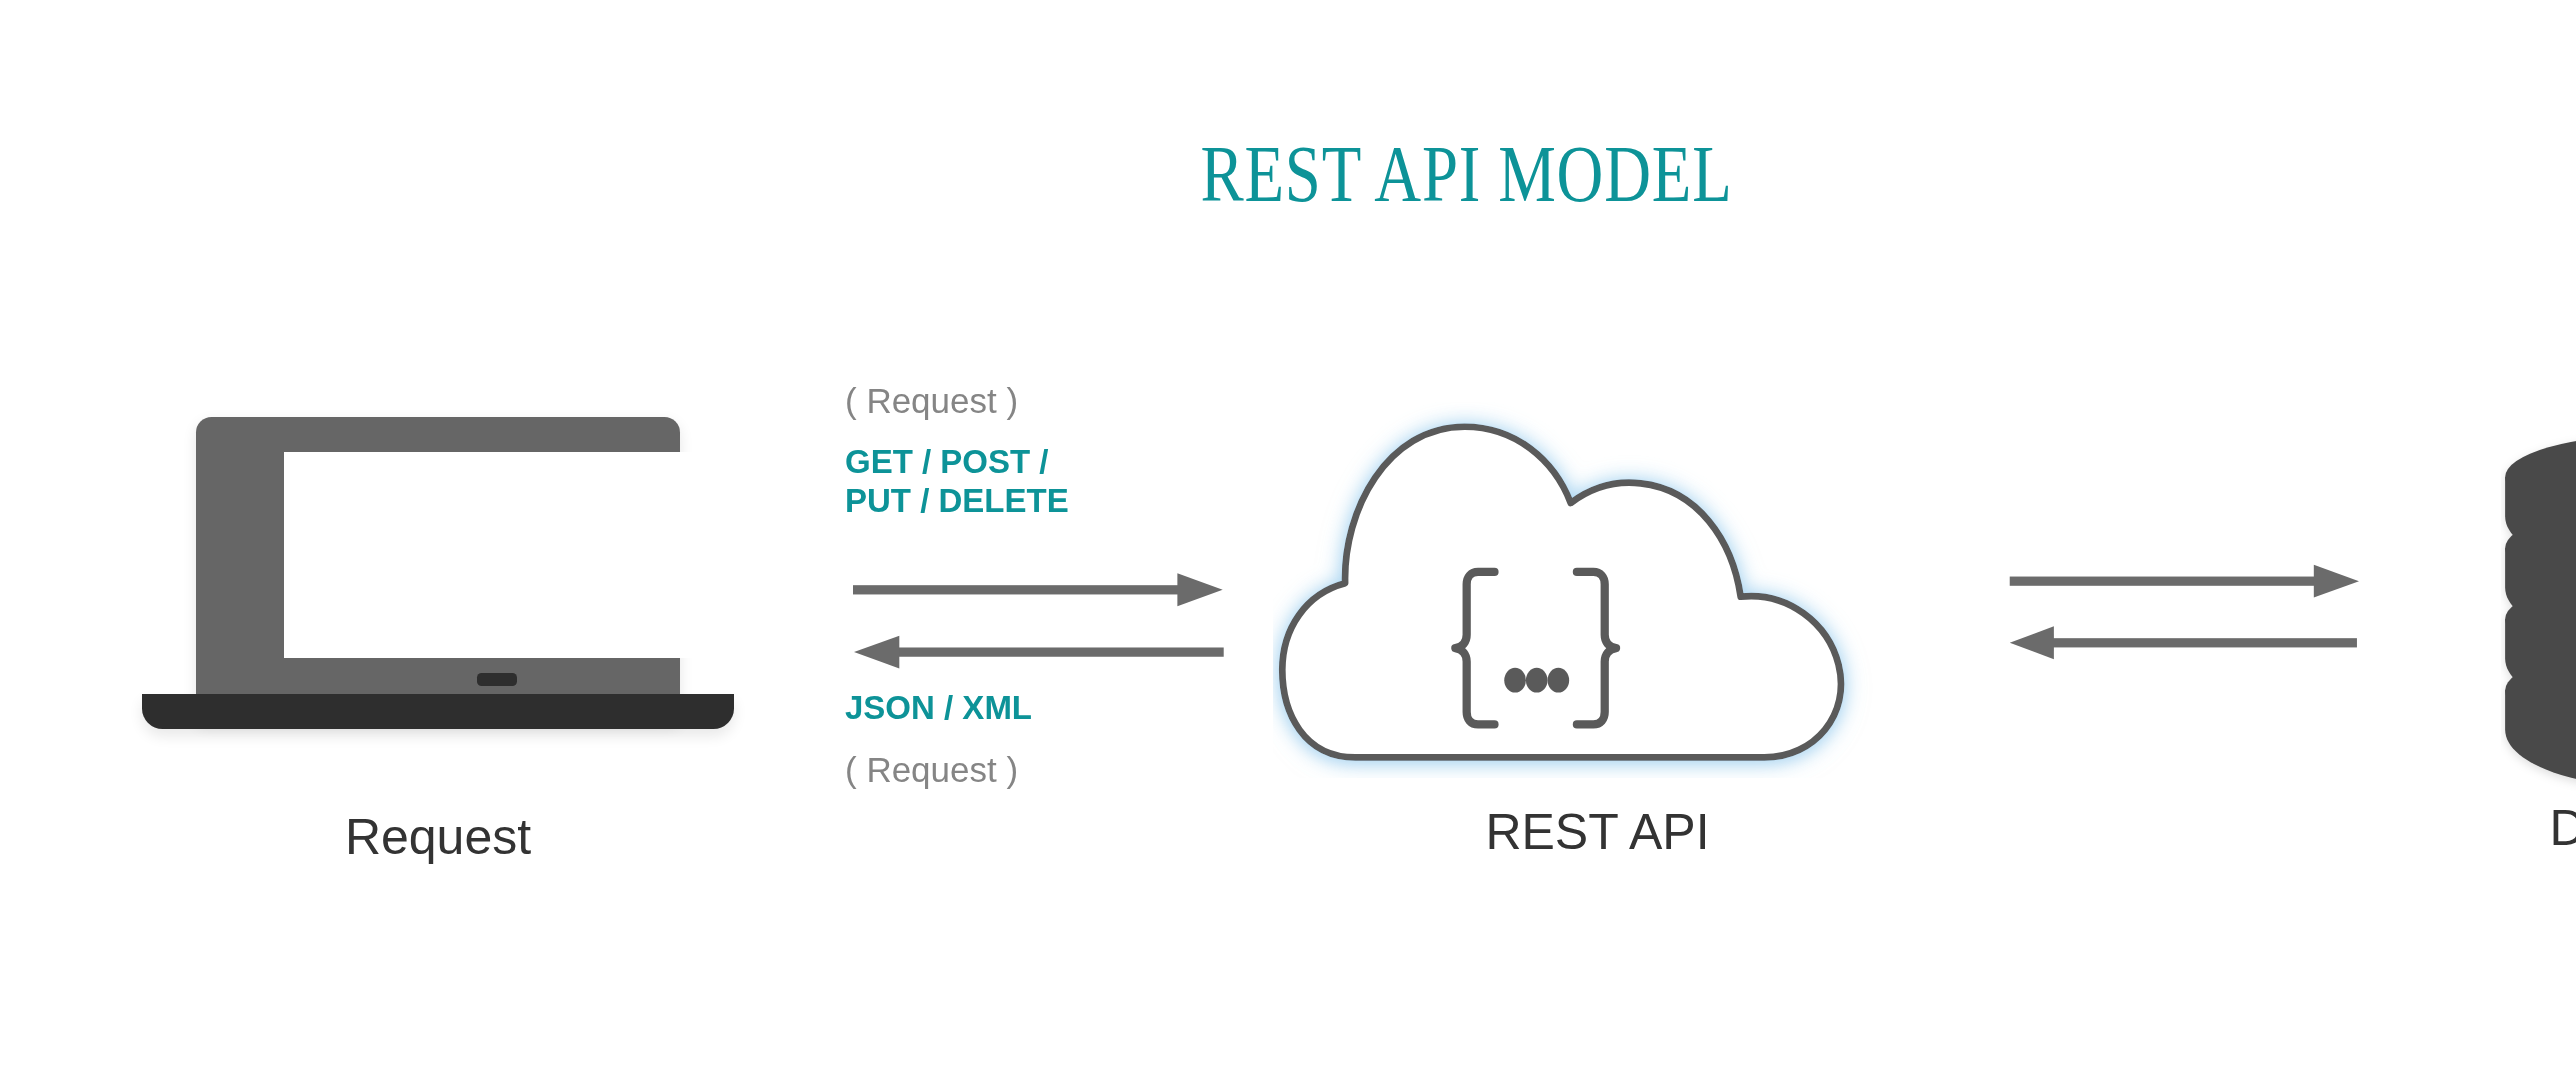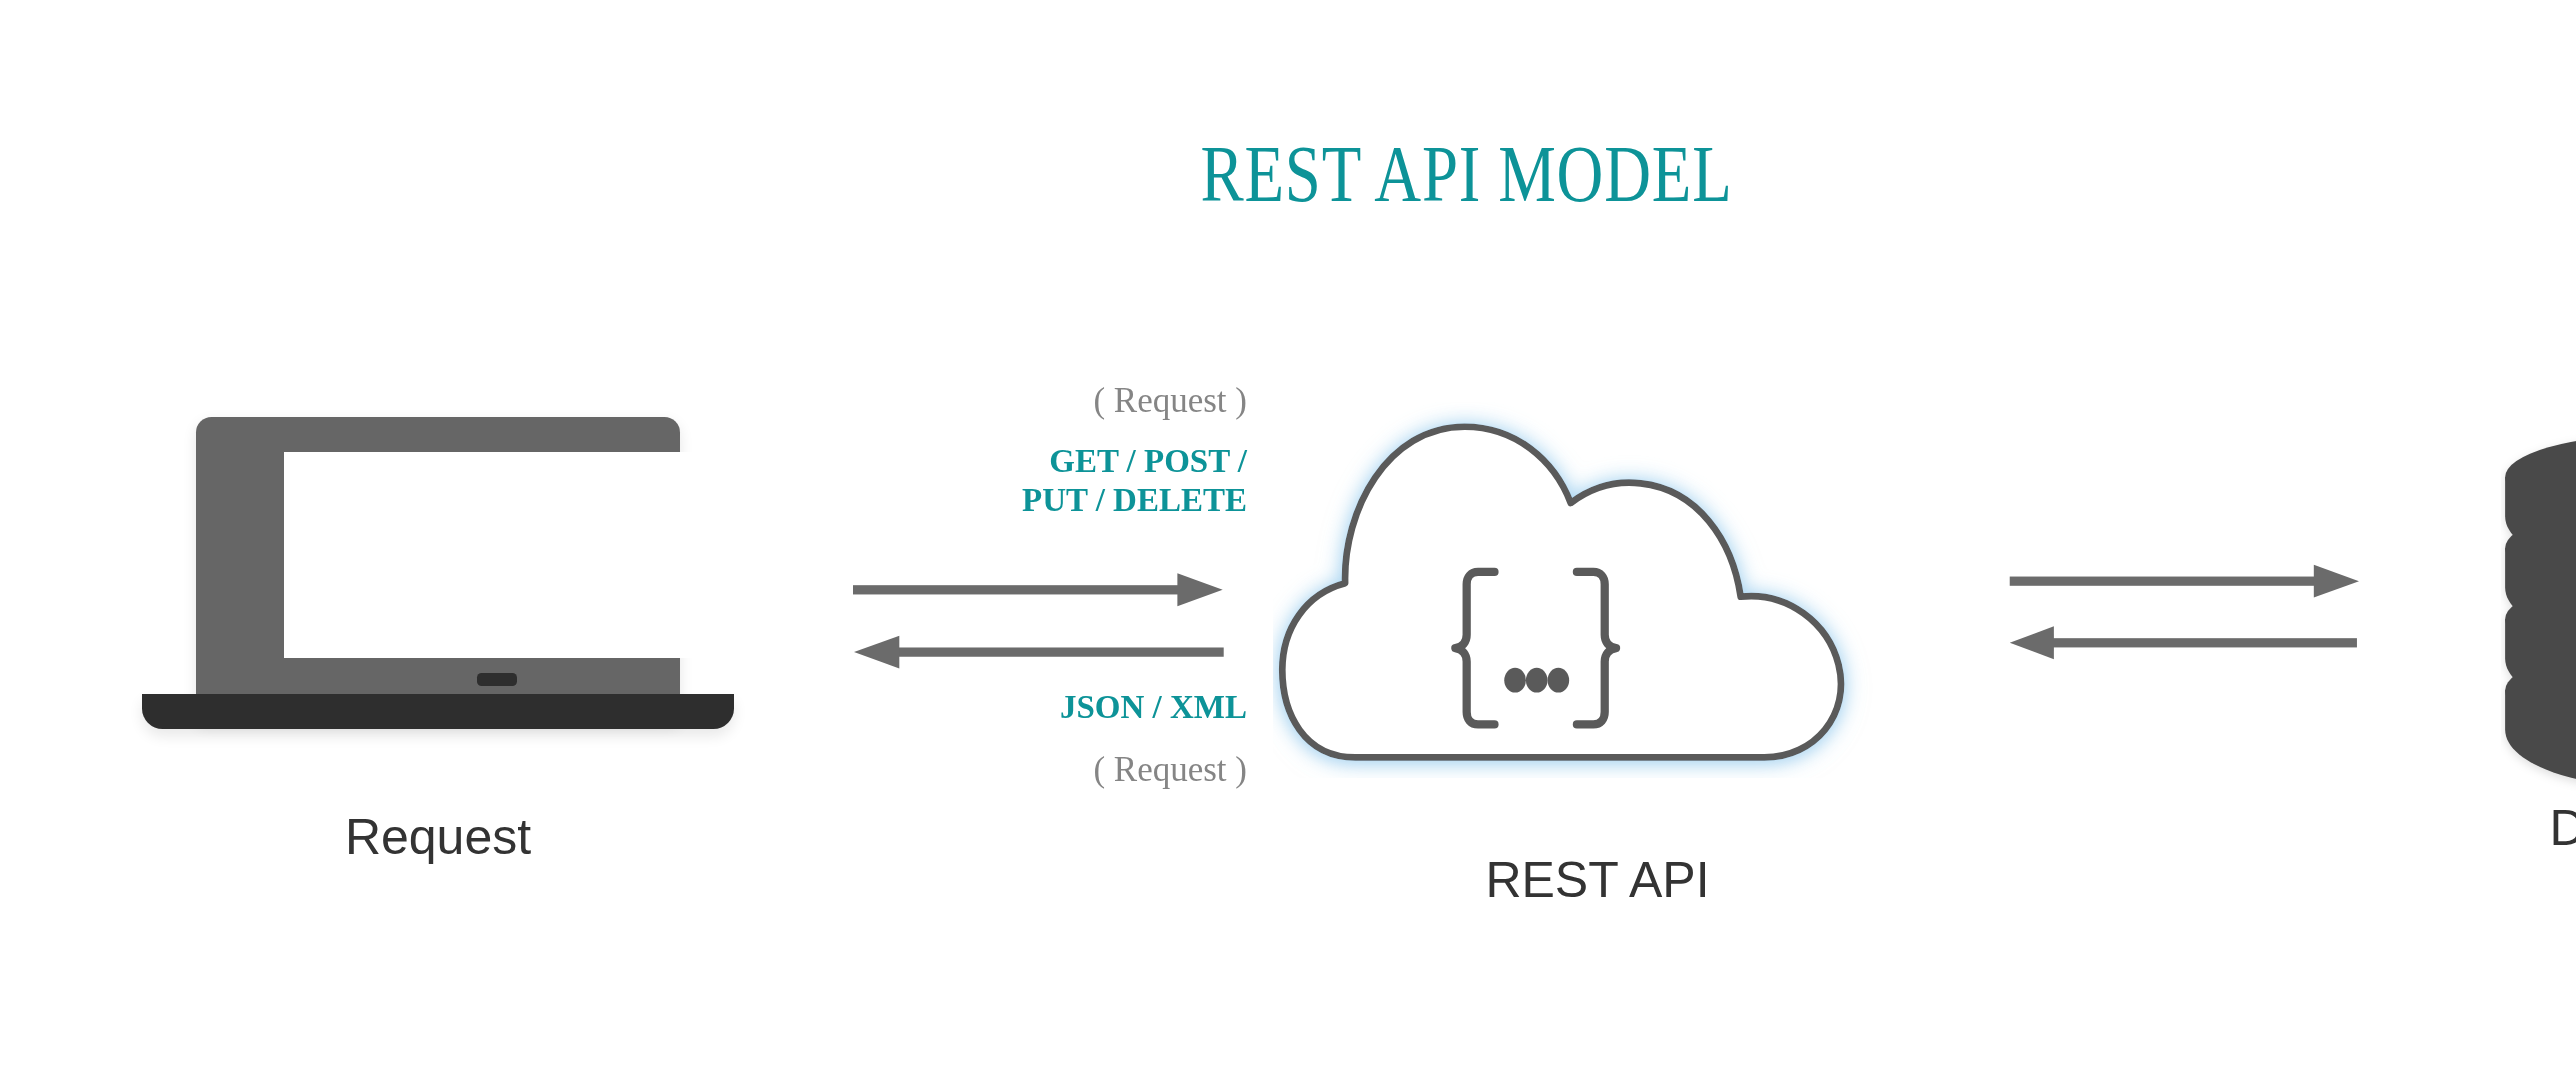--- a/index.html
+++ b/index.html
@@ -133,23 +133,23 @@
     position: absolute;
     left: 0;
     top: 0;
   }
   #arrows-left  { left: 853px; top: 564px; width: 381px; height: 116px; }
   #arrows-right { left: 2009px; top: 556px; width: 361px; height: 113px; }
 
   
   .annot {
     position: absolute;
-    text-align: right;
+    text-align: left;
     white-space: nowrap;
-    font-family: Liberation Serif, serif;
+    font-family: Liberation Sans, sans-serif;
   }
   .annot-muted {
     color: #858585;
     font-size: 35px;
     line-height: 39px;
     font-weight: 400;
   }
   .annot-accent {
     color: #0d9398;
     font-size: 33px;
@@ -215,21 +215,21 @@
                C 652 480, 644 490, 644 504
                L 644 602
                C 644 616, 636 626, 622 626
                L 590 626" fill="none" stroke="#5a5a5a" stroke-width="16" stroke-linecap="round" stroke-linejoin="round"></path>
 
       <ellipse cx="470" cy="540" rx="21" ry="24" fill="#5a5a5a"></ellipse>
       <ellipse cx="512" cy="540" rx="21" ry="24" fill="#5a5a5a"></ellipse>
       <ellipse cx="554" cy="540" rx="21" ry="24" fill="#5a5a5a"></ellipse>
     </svg>
   </div>
-  <div class="node-label" style="left:1273px; top:804px; width:649px;margin-top:48px;">REST API</div>
+  <div class="node-label" style="left:1273px; top:804px; width:649px;">REST API</div>
 
   <div id="database">
     <svg viewBox="0 0 600 745" xmlns="http://www.w3.org/2000/svg">
       <defs>
         <filter id="dbShadow" x="-20%" y="-20%" width="140%" height="140%">
           <feDropShadow dx="0" dy="6" stdDeviation="9" flood-color="#000000" flood-opacity="0.13"></feDropShadow>
         </filter>
       </defs>
       <g filter="url(#dbShadow)">
 

